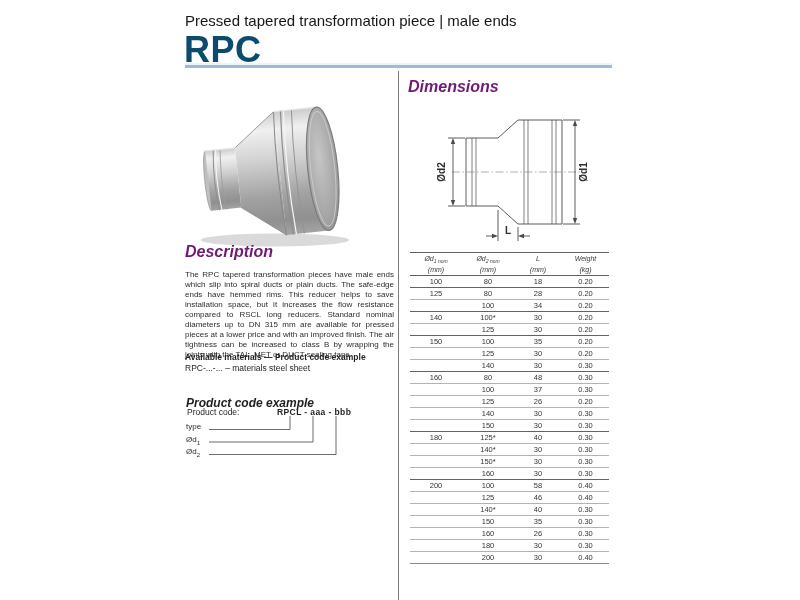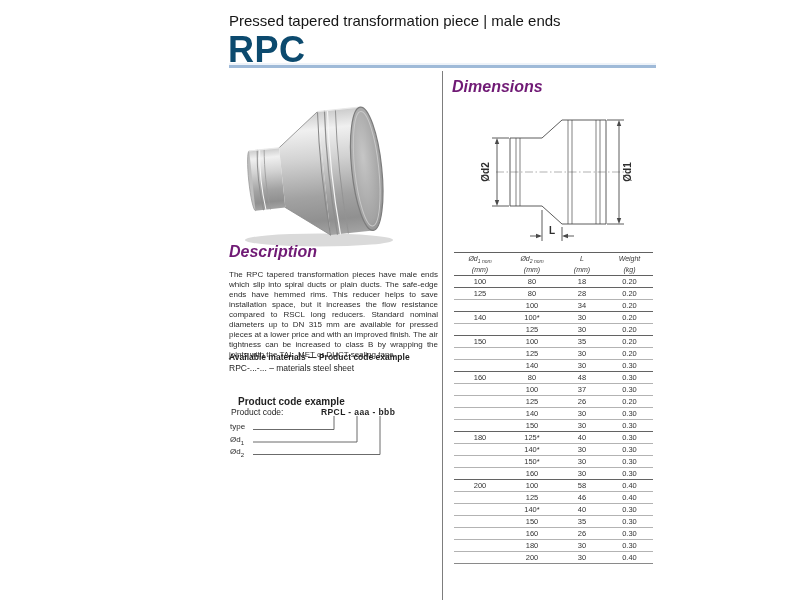--- a/index.html
+++ b/index.html
@@ -1,36 +1,36 @@
 <!DOCTYPE html>
 <html><head>
 <meta charset="utf-8">
 <style>
   html,body{margin:0;padding:0;background:#fff;}
   .page{position:relative;width:688px;height:600px;background:#ffffff;overflow:hidden;
-        font-family:"Liberation Sans",sans-serif;color:#1f1f1f;margin-left:44px;}
+        font-family:"Liberation Sans",sans-serif;color:#1f1f1f;}
   .abs{position:absolute;}
 
   
   .subtitle{left:185px;top:12px;font-size:15px;color:#161616;}
   .title{left:184px;top:29px;font-size:36px;font-weight:800;letter-spacing:.5px;color:#0c4a6e;}
   .blue-rule{left:185px;top:63px;width:427px;height:5px;
              background:linear-gradient(#eef3f9 0 40%, #9fbad8 40% 100%);}
   .v-divider{left:398px;top:71px;width:1px;height:529px;background:#7d7d7d;}
 
   
   .photo{left:191px;top:96px;}
   .desc-h,.dim-h{font-size:16px;font-weight:700;font-style:italic;color:#701a75;margin:0;}
   .desc-h{left:185px;top:243px;}
   .desc-body{left:185px;top:270px;width:209px;font-size:8px;line-height:10px;
              text-align:justify;margin:0;color:#2c2c2c;}
   .mat-h{left:185px;top:352px;font-size:8.5px;font-weight:700;}
   .mat-line{left:185px;top:363px;font-size:8.5px;}
 
-  .pcode-h{left:194px;top:396px;font-size:10px;font-weight:700;}
+  .pcode-h{left:186px;top:396px;font-size:12px;font-weight:700;font-style:italic;}
   .pcode-label{left:187px;top:407px;font-size:8.5px;}
   .pcode-code{left:277px;top:407px;font-size:8.5px;font-weight:700;letter-spacing:.4px;}
   .legend{left:186px;top:414px;width:170px;height:48px;}
   .legend svg{position:absolute;left:0;top:0;}
   .lg{position:absolute;left:0;font-size:8px;color:#2c2c2c;}
   .lg sub{font-size:6px;}
   .lg1{top:8px;}.lg2{top:21px;}.lg3{top:33px;}
 
   
   .dim-h{left:408px;top:78px;}

